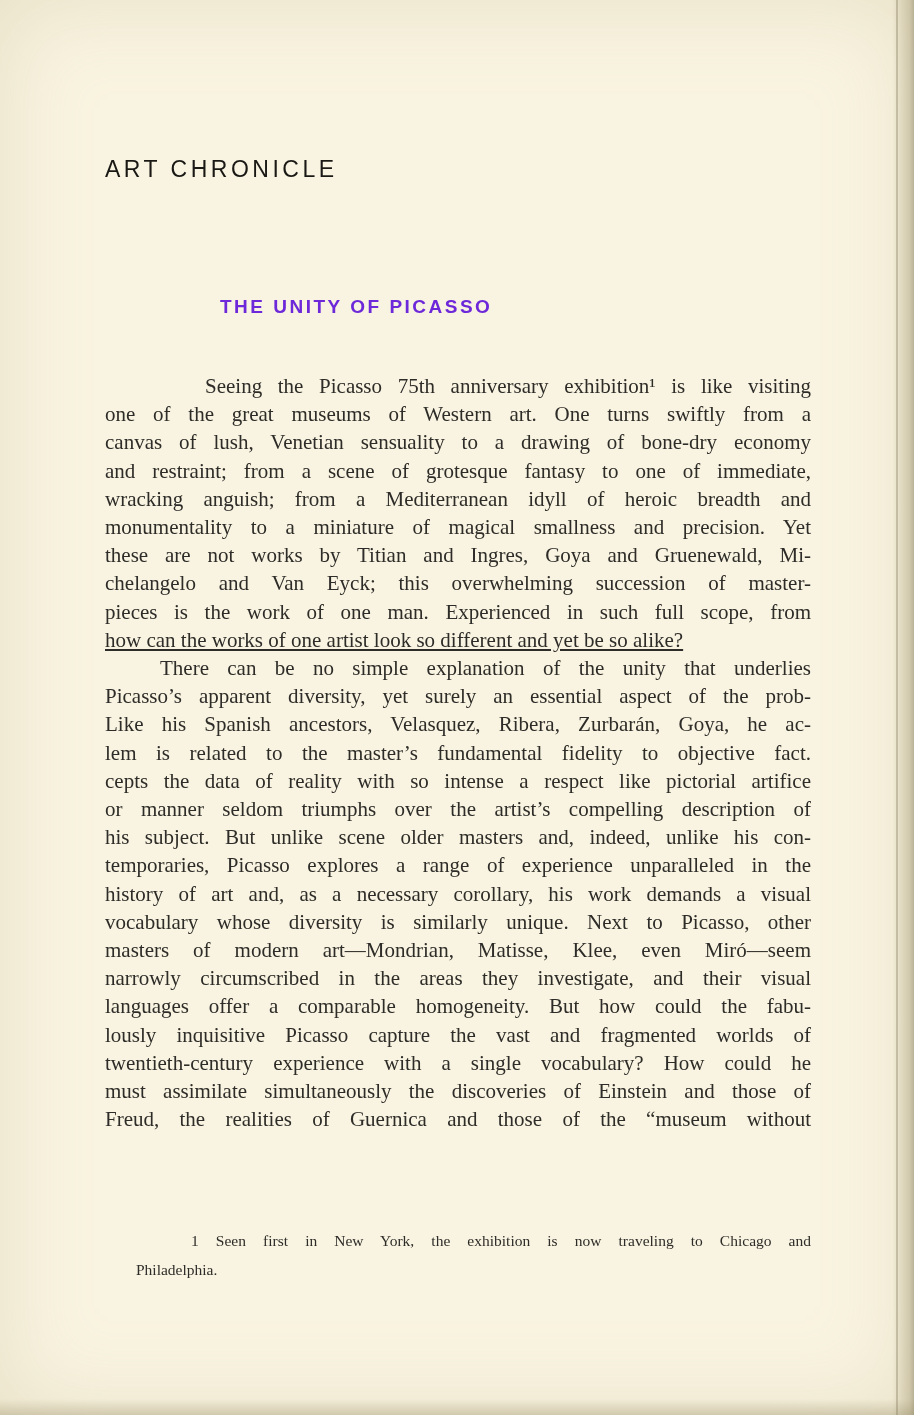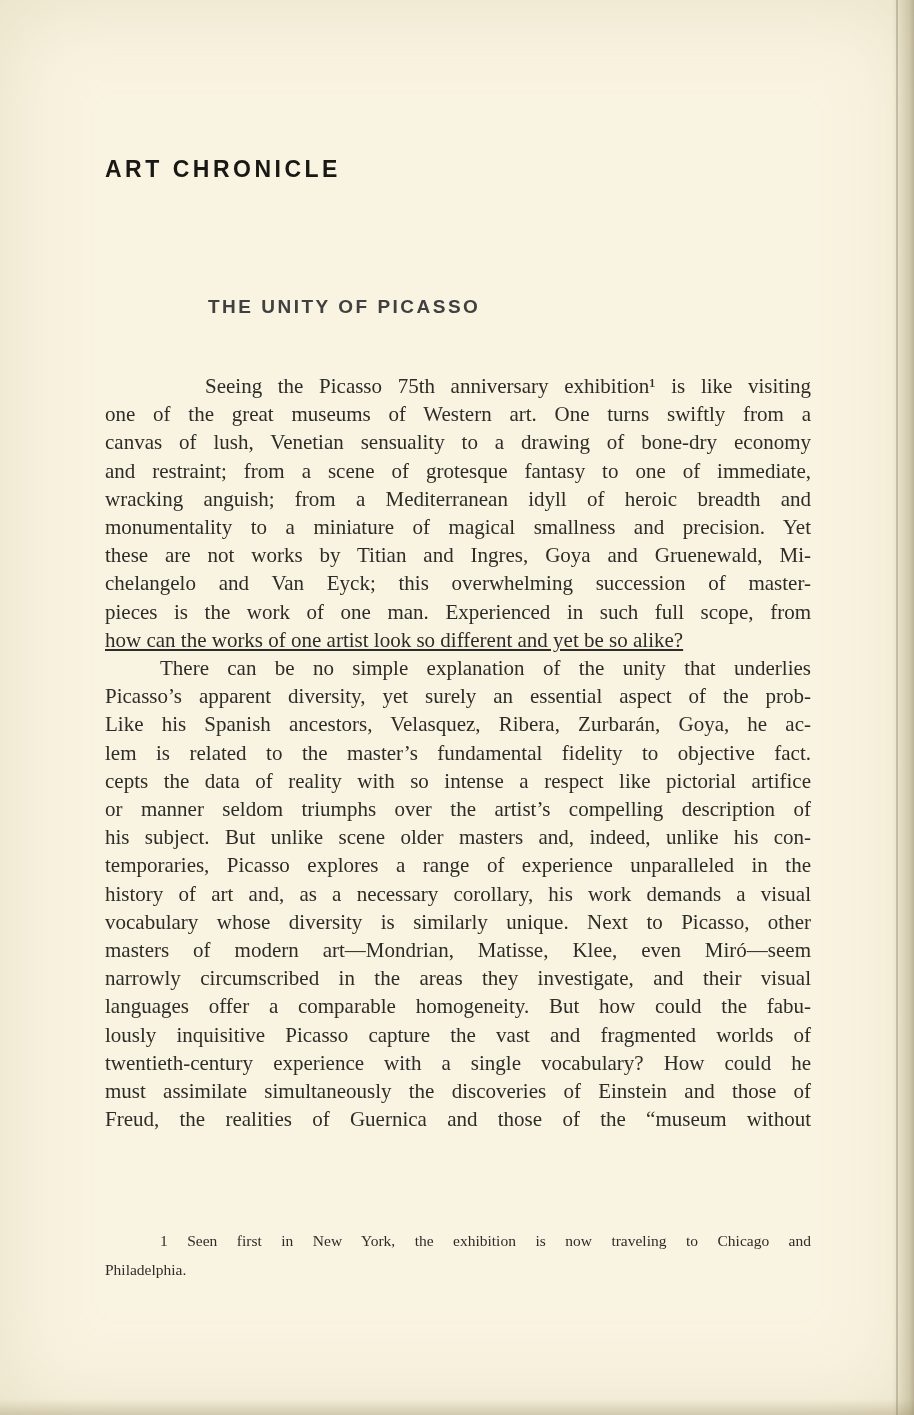--- a/index.html
+++ b/index.html
@@ -45,35 +45,35 @@
     left: 105px;
     top: 0;
     width: 706px;
   }
   h1.page-header {
     position: absolute;
     top: 156px;
     left: 0;
     margin: 0;
     font-family: "Liberation Sans", sans-serif;
-    font-weight: bold;
+    font-weight: normal;
     font-size: 23px;
     letter-spacing: 3.5px;
     color: #191814;
   }
   h2.article-title {
     position: absolute;
     top: 296px;
-    left: 103px;
+    left: 115px;
     margin: 0;
     font-family: "Liberation Sans", sans-serif;
     font-weight: bold;
     font-size: 19px;
     letter-spacing: 2.5px;
-    color: #404040;
+    color: #6d28d9;
   }
   .article-body {
     position: absolute;
     top: 372px;
     left: 0;
     width: 706px;
     font-size: 21px;
   }
   .article-body .line {
     line-height: 28.2px;
@@ -89,20 +89,21 @@
     position: absolute;
     top: 1226px;
     left: 0;
     width: 706px;
     font-size: 15.5px;
   }
   .footnote .line {
     line-height: 29px;
     text-align: justify;
     text-align-last: justify;
+    margin-left: 31px;
   }
   .footnote .line.last {
     text-align-last: left;
   }
 </style>
 </head>
 <body>
 
 <div class="page">
   <div class="content">

